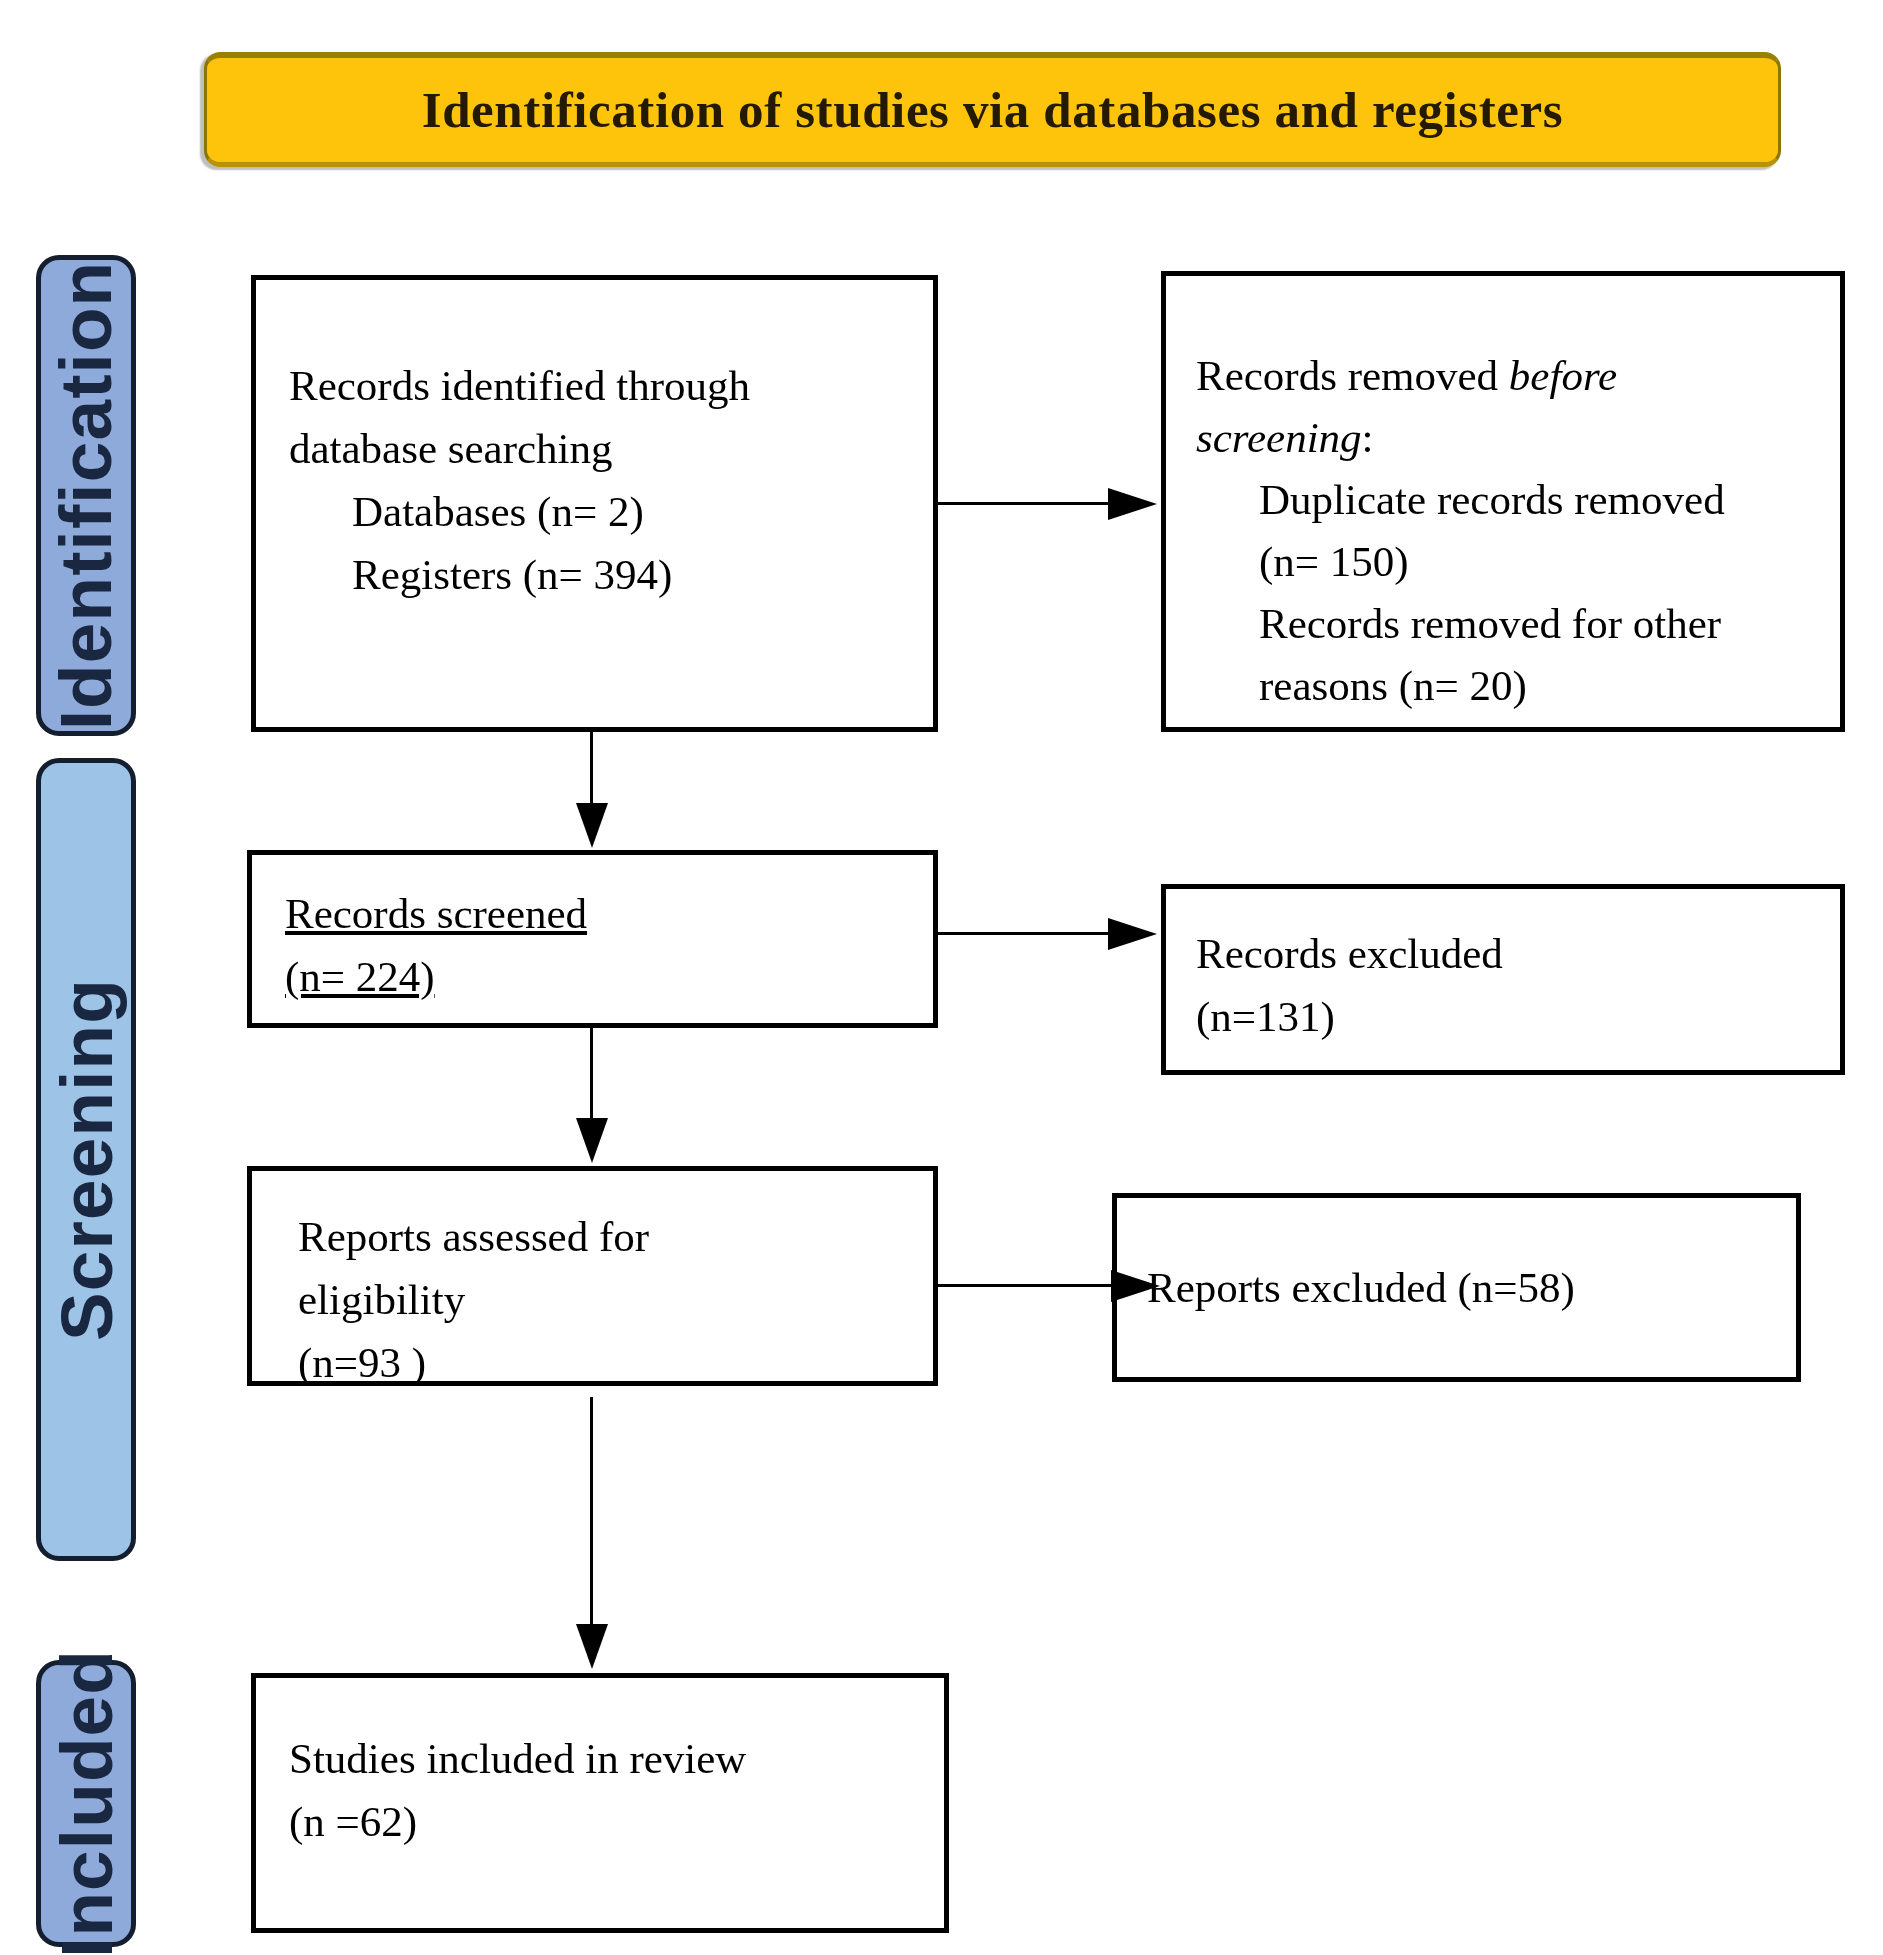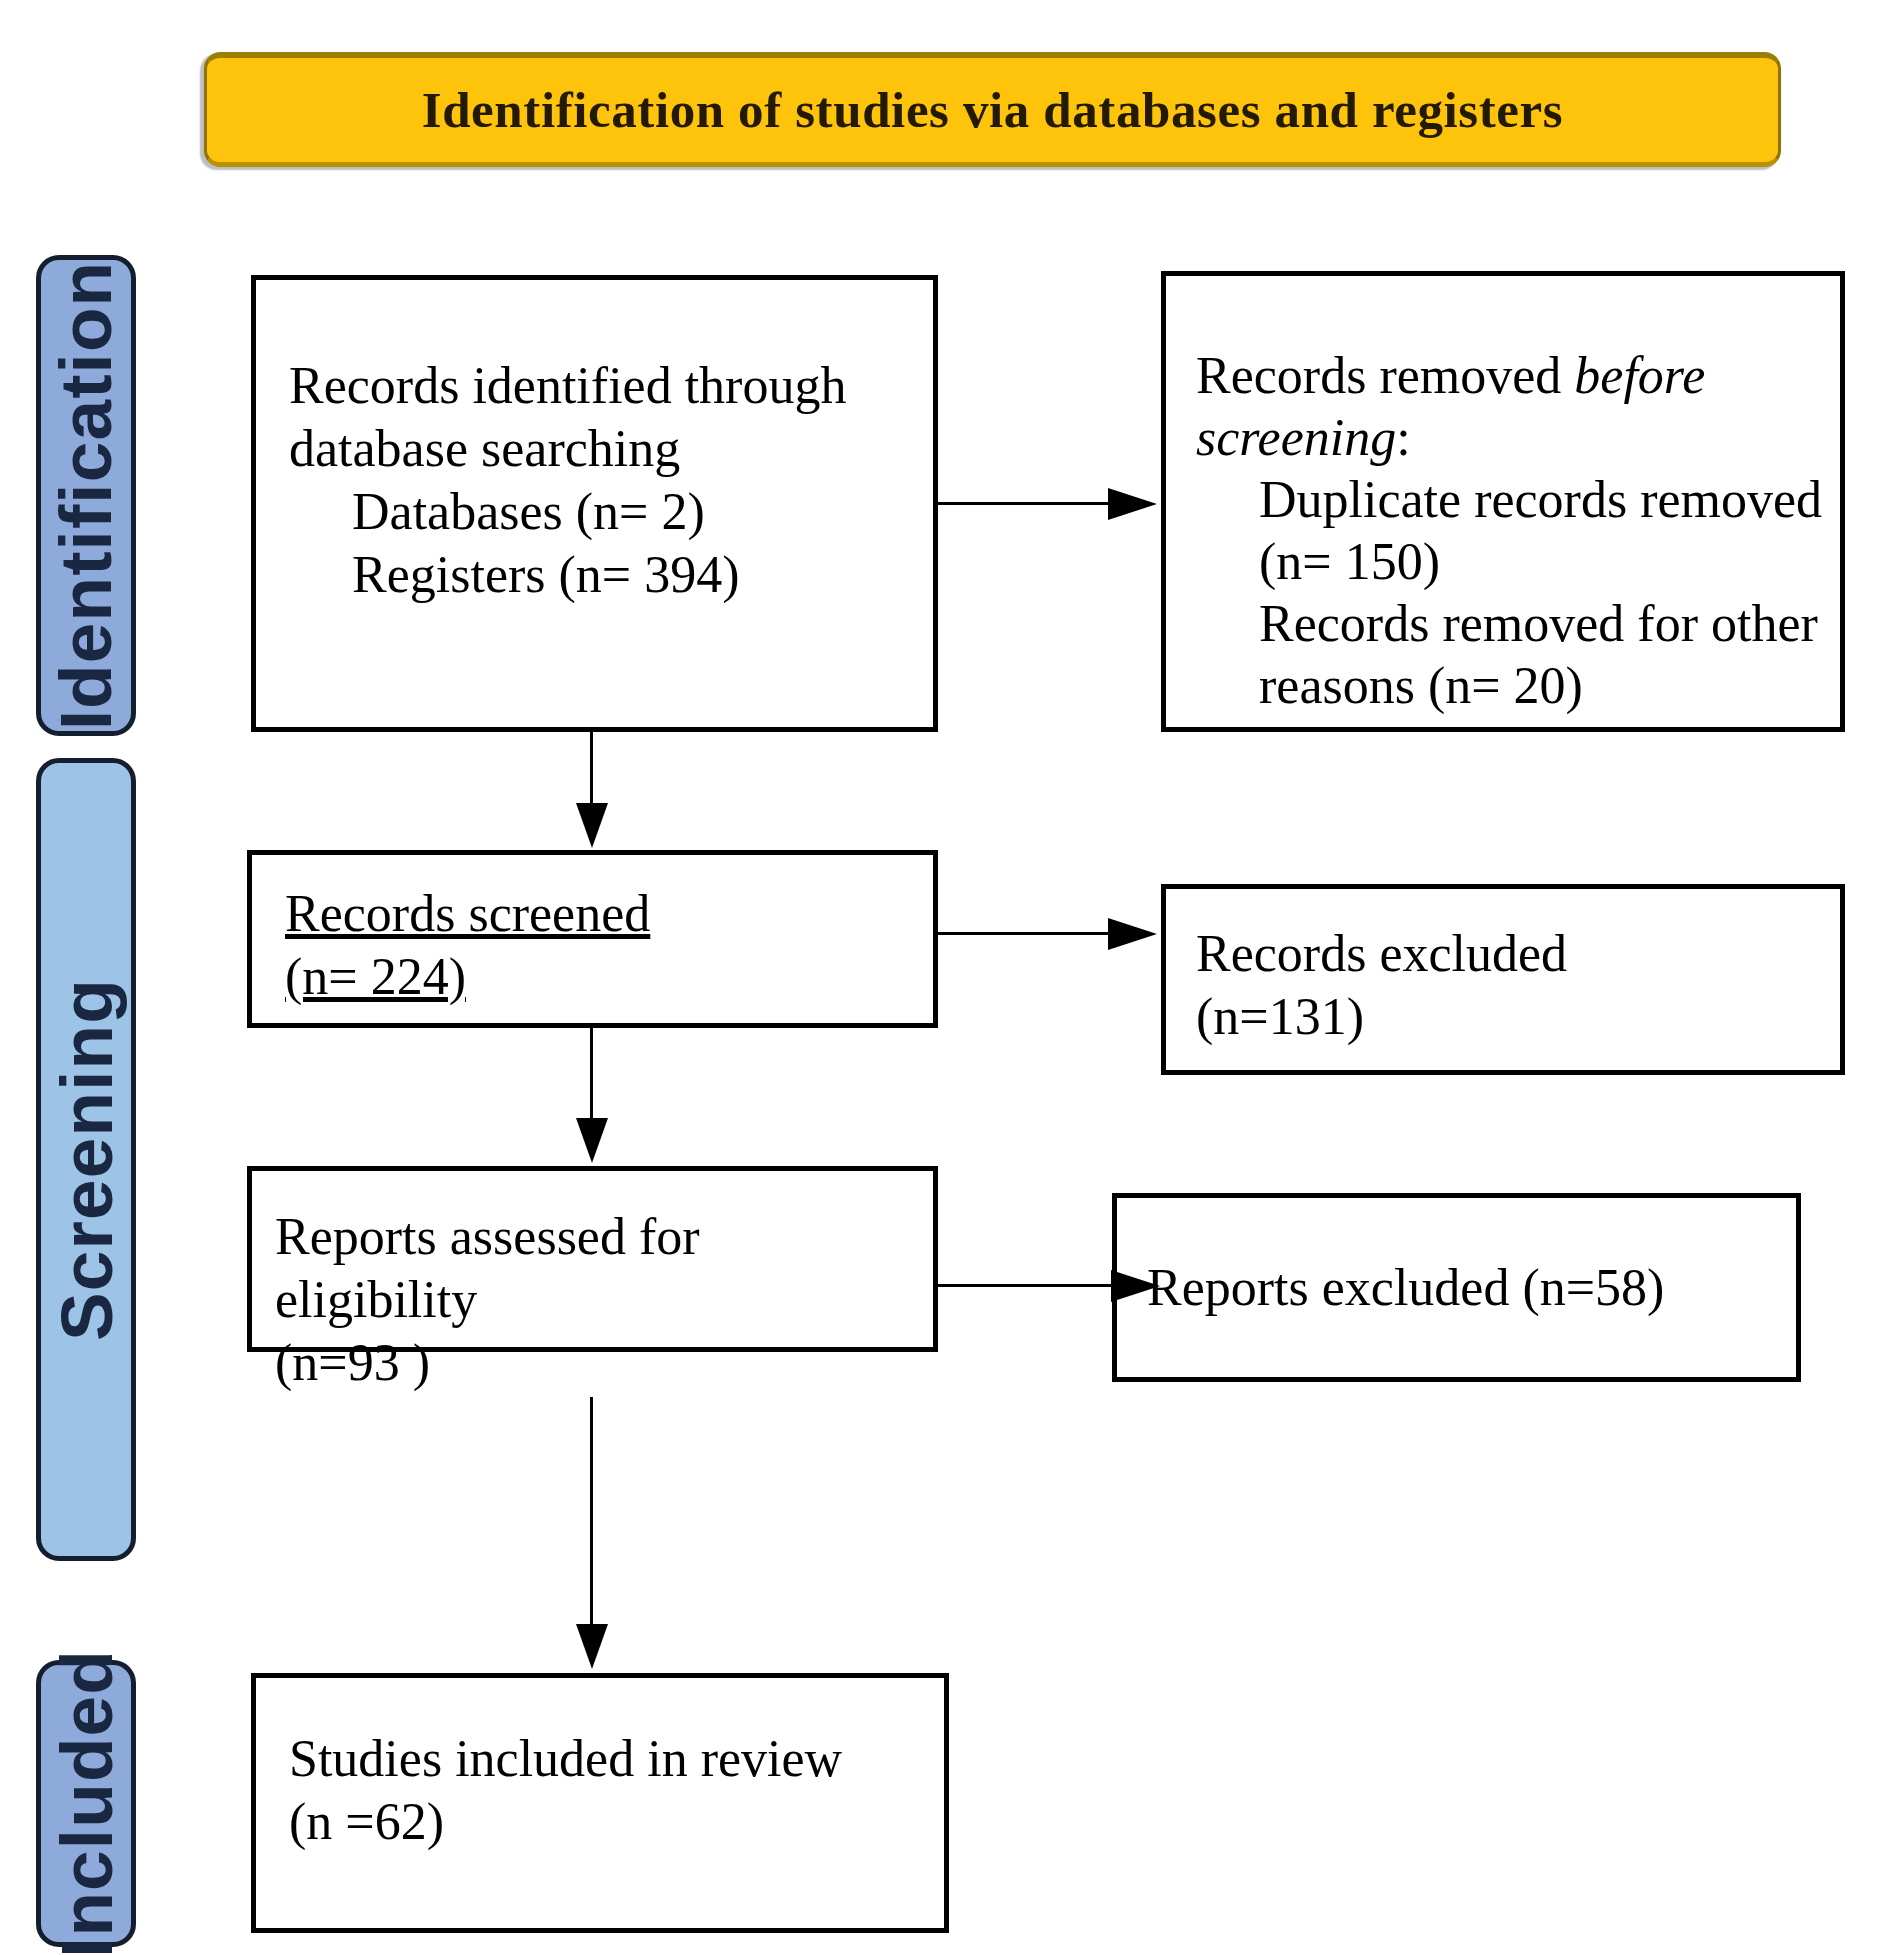--- a/index.html
+++ b/index.html
@@ -57,30 +57,30 @@
     font-size:73px;
     color:#1a2740;
     letter-spacing:1.1px;
   }
   
   .fbox{
     position:absolute;
     background:#ffffff;
     border:5px solid #000000;
     box-sizing:border-box;
-    font-size:52px;
+    font-size:43px;
     line-height:63px;
   }
   .ln{white-space:nowrap;margin:0;}
   .indent{margin-left:63px;}
   .box-identified   {left:251px;  top:251px;  width:687px; height:457px; padding:74px 22px 0 33px;}
   .box-removed      {left:1161px; top:247px;  width:684px; height:461px; padding:69px 16.5px 0 30px; line-height:62px;}
   .box-screened     {left:247px;  top:826px; width:691px; height:178px; padding:26.5px 22px 0 33px;text-decoration:underline;}
   .box-rec-excluded {left:1161px; top:860px; width:684px; height:191px; padding:33px 16.5px 0 30px;}
-  .box-assessed     {left:247px;  top:1142px; width:691px; height:186px; padding:34px 22px 0 23px;}
+  .box-assessed     {left:247px;  top:1142px; width:691px; height:220px; padding:34px 22px 0 46px;}
   .box-rep-excluded {left:1112px; top:1169px; width:689px; height:189px;
                      display:flex;align-items:center;padding:0 16.5px 0 30px;}
   .box-included     {left:251px;  top:1649px; width:698px; height:260px; padding:49px 22px 8px 33px;}
   
   .arrow-h{position:absolute;height:3.3px;background:#000000;}
   .arrow-h::after{
     content:"";position:absolute;left:100%;top:50%;
     transform:translateY(-50%);
     width:0;height:0;
     border-left:49px solid #000000;

